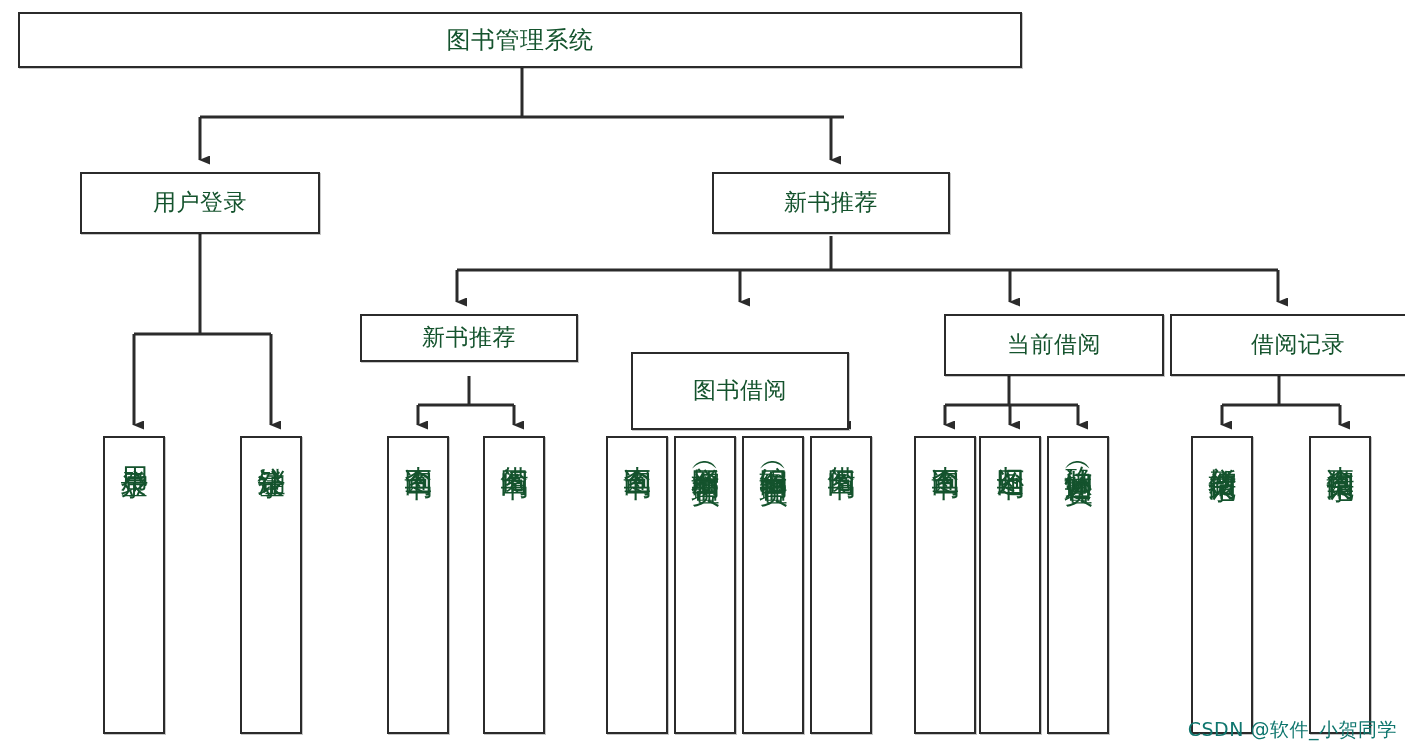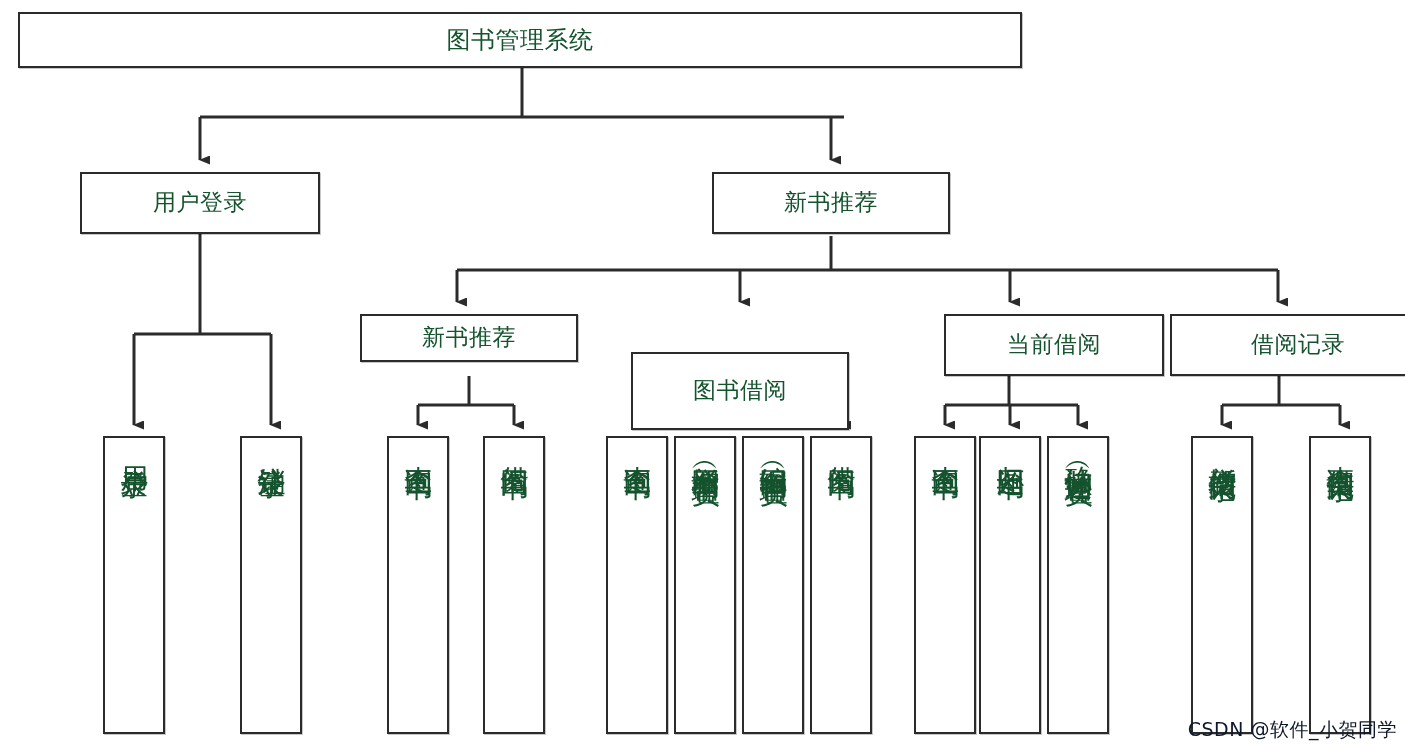--- a/index.html
+++ b/index.html
@@ -60,21 +60,21 @@
     font-size: 28px;
     line-height: 1.0;
     letter-spacing: 2px;
     white-space: nowrap;
   }
   .watermark {
     position: absolute;
     right: 8px;
     bottom: 4px;
     font-size: 19px;
-    color: #0f172a;
+    color: #0f766e;
     letter-spacing: 0.5px;
     white-space: nowrap;
     user-select: none;
     margin-left: 48px;
   }
 </style>
 </head>
 <body>
 
 <div id="canvas">

